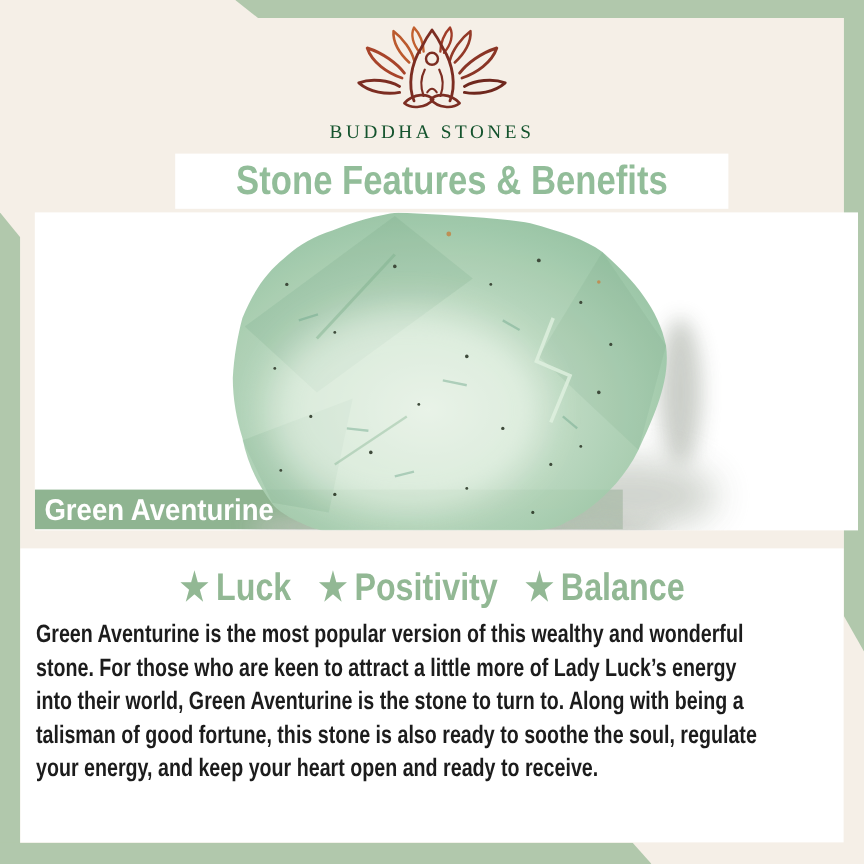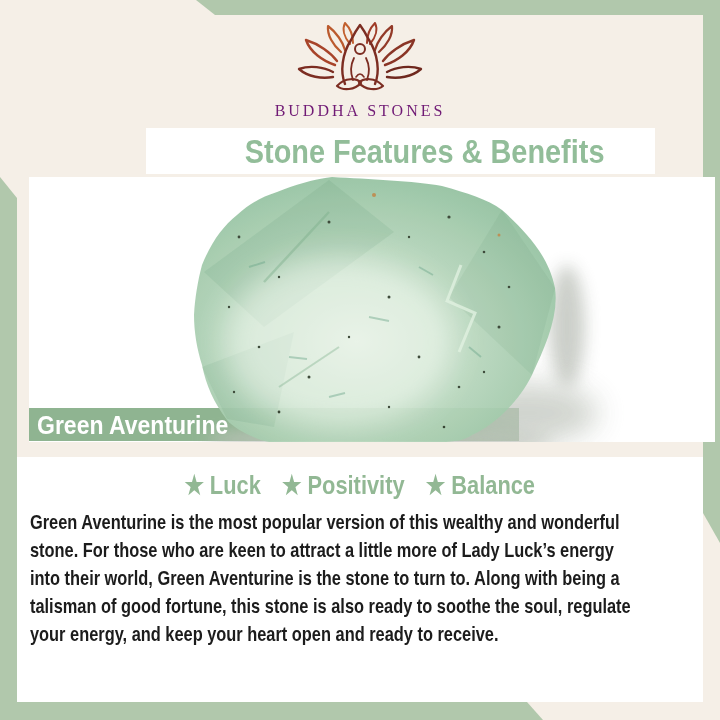--- a/index.html
+++ b/index.html
@@ -25,26 +25,26 @@
     clip-path:polygon(0 0,100% 0,100% 100%,0 513px);}
   .accent-left{left:0;top:177px;width:17px;height:543px;
     clip-path:polygon(0 0,100% 21px,100% 100%,0 100%);}
   .accent-bottom{left:0;top:702px;width:543px;height:18px;
     clip-path:polygon(0 0,527px 0,100% 100%,0 100%);}
   
   .logo{position:absolute;left:295px;top:20px;width:130px;height:82px;}
   .brand-name{
     position:absolute;left:0;top:102px;width:720px;text-align:center;
     font-family:"Liberation Serif",serif;font-size:16px;letter-spacing:3px;
-    color:#701a75;
+    color:#14532d;
   }
   
   .title-band{
     position:absolute;left:146px;top:128px;width:461px;height:46px;
-    background:#ffffff;display:flex;align-items:center;justify-content:center;padding-left:48px;
+    background:#ffffff;display:flex;align-items:center;justify-content:center;
   }
   .title-band h1{
     margin:0;font-size:34px;font-weight:bold;color:var(--title-green);
     transform:scaleX(.85);transform-origin:center;white-space:nowrap;
   }
   
   .photo-panel{
     position:absolute;left:17px;top:177px;width:686px;height:265px;
     background:#ffffff;overflow:hidden;margin-left:12px;
   }
@@ -58,21 +58,21 @@
     font-size:25px;font-weight:bold;color:#ffffff;white-space:nowrap;
     transform:scaleX(.92);transform-origin:left center;
   }
   
   .text-panel{
     position:absolute;left:17px;top:457px;width:686px;height:245px;
     background:#ffffff;
   }
   .benefits-row{
     margin-top:13px;text-align:center;white-space:nowrap;
-    font-size:26px;font-weight:bold;color:var(--stars-green);
+    font-size:32px;font-weight:bold;color:var(--stars-green);
   }
   .benefits-inner{display:inline-block;transform:scaleX(.84);transform-origin:center;}
   .benefit{margin:0 9px;}
   .benefit .star{margin-right:7px;}
   .description{
     margin:7px 0 0 13px;width:840px;
     transform:scaleX(.78);transform-origin:top left;
   }
   .description .line{
     font-size:21px;font-weight:bold;line-height:28px;color:var(--text-dark);

